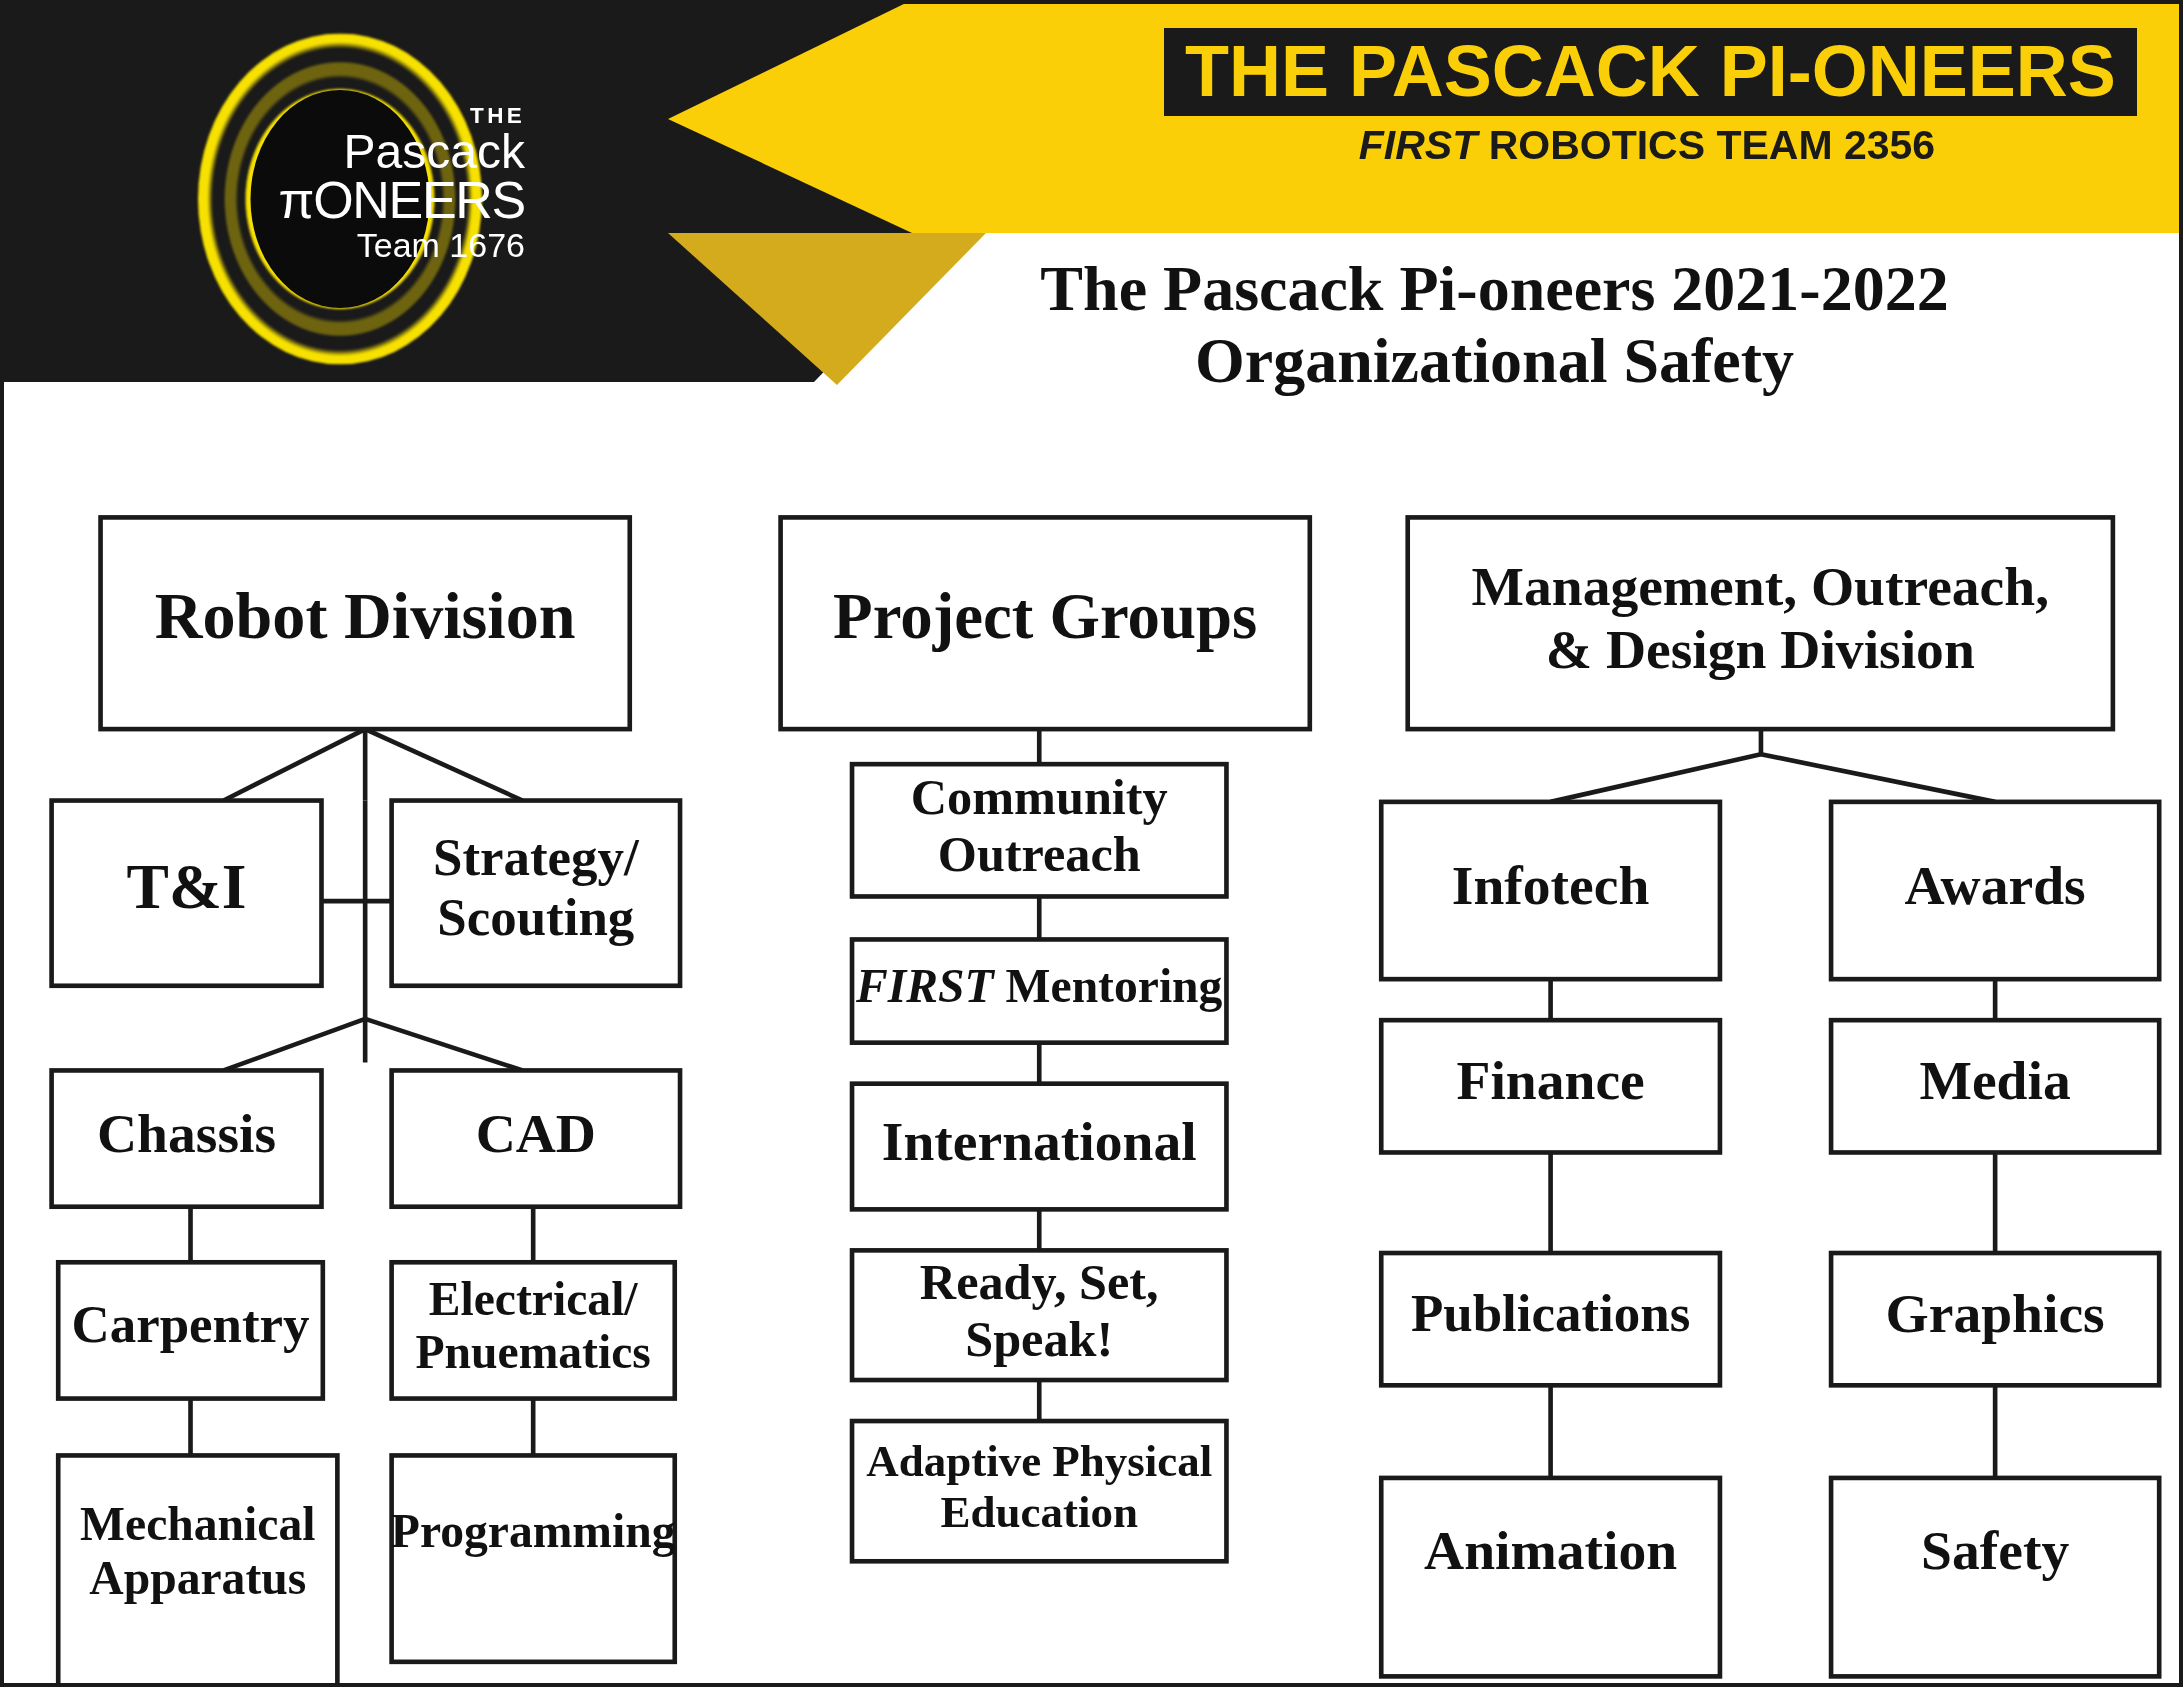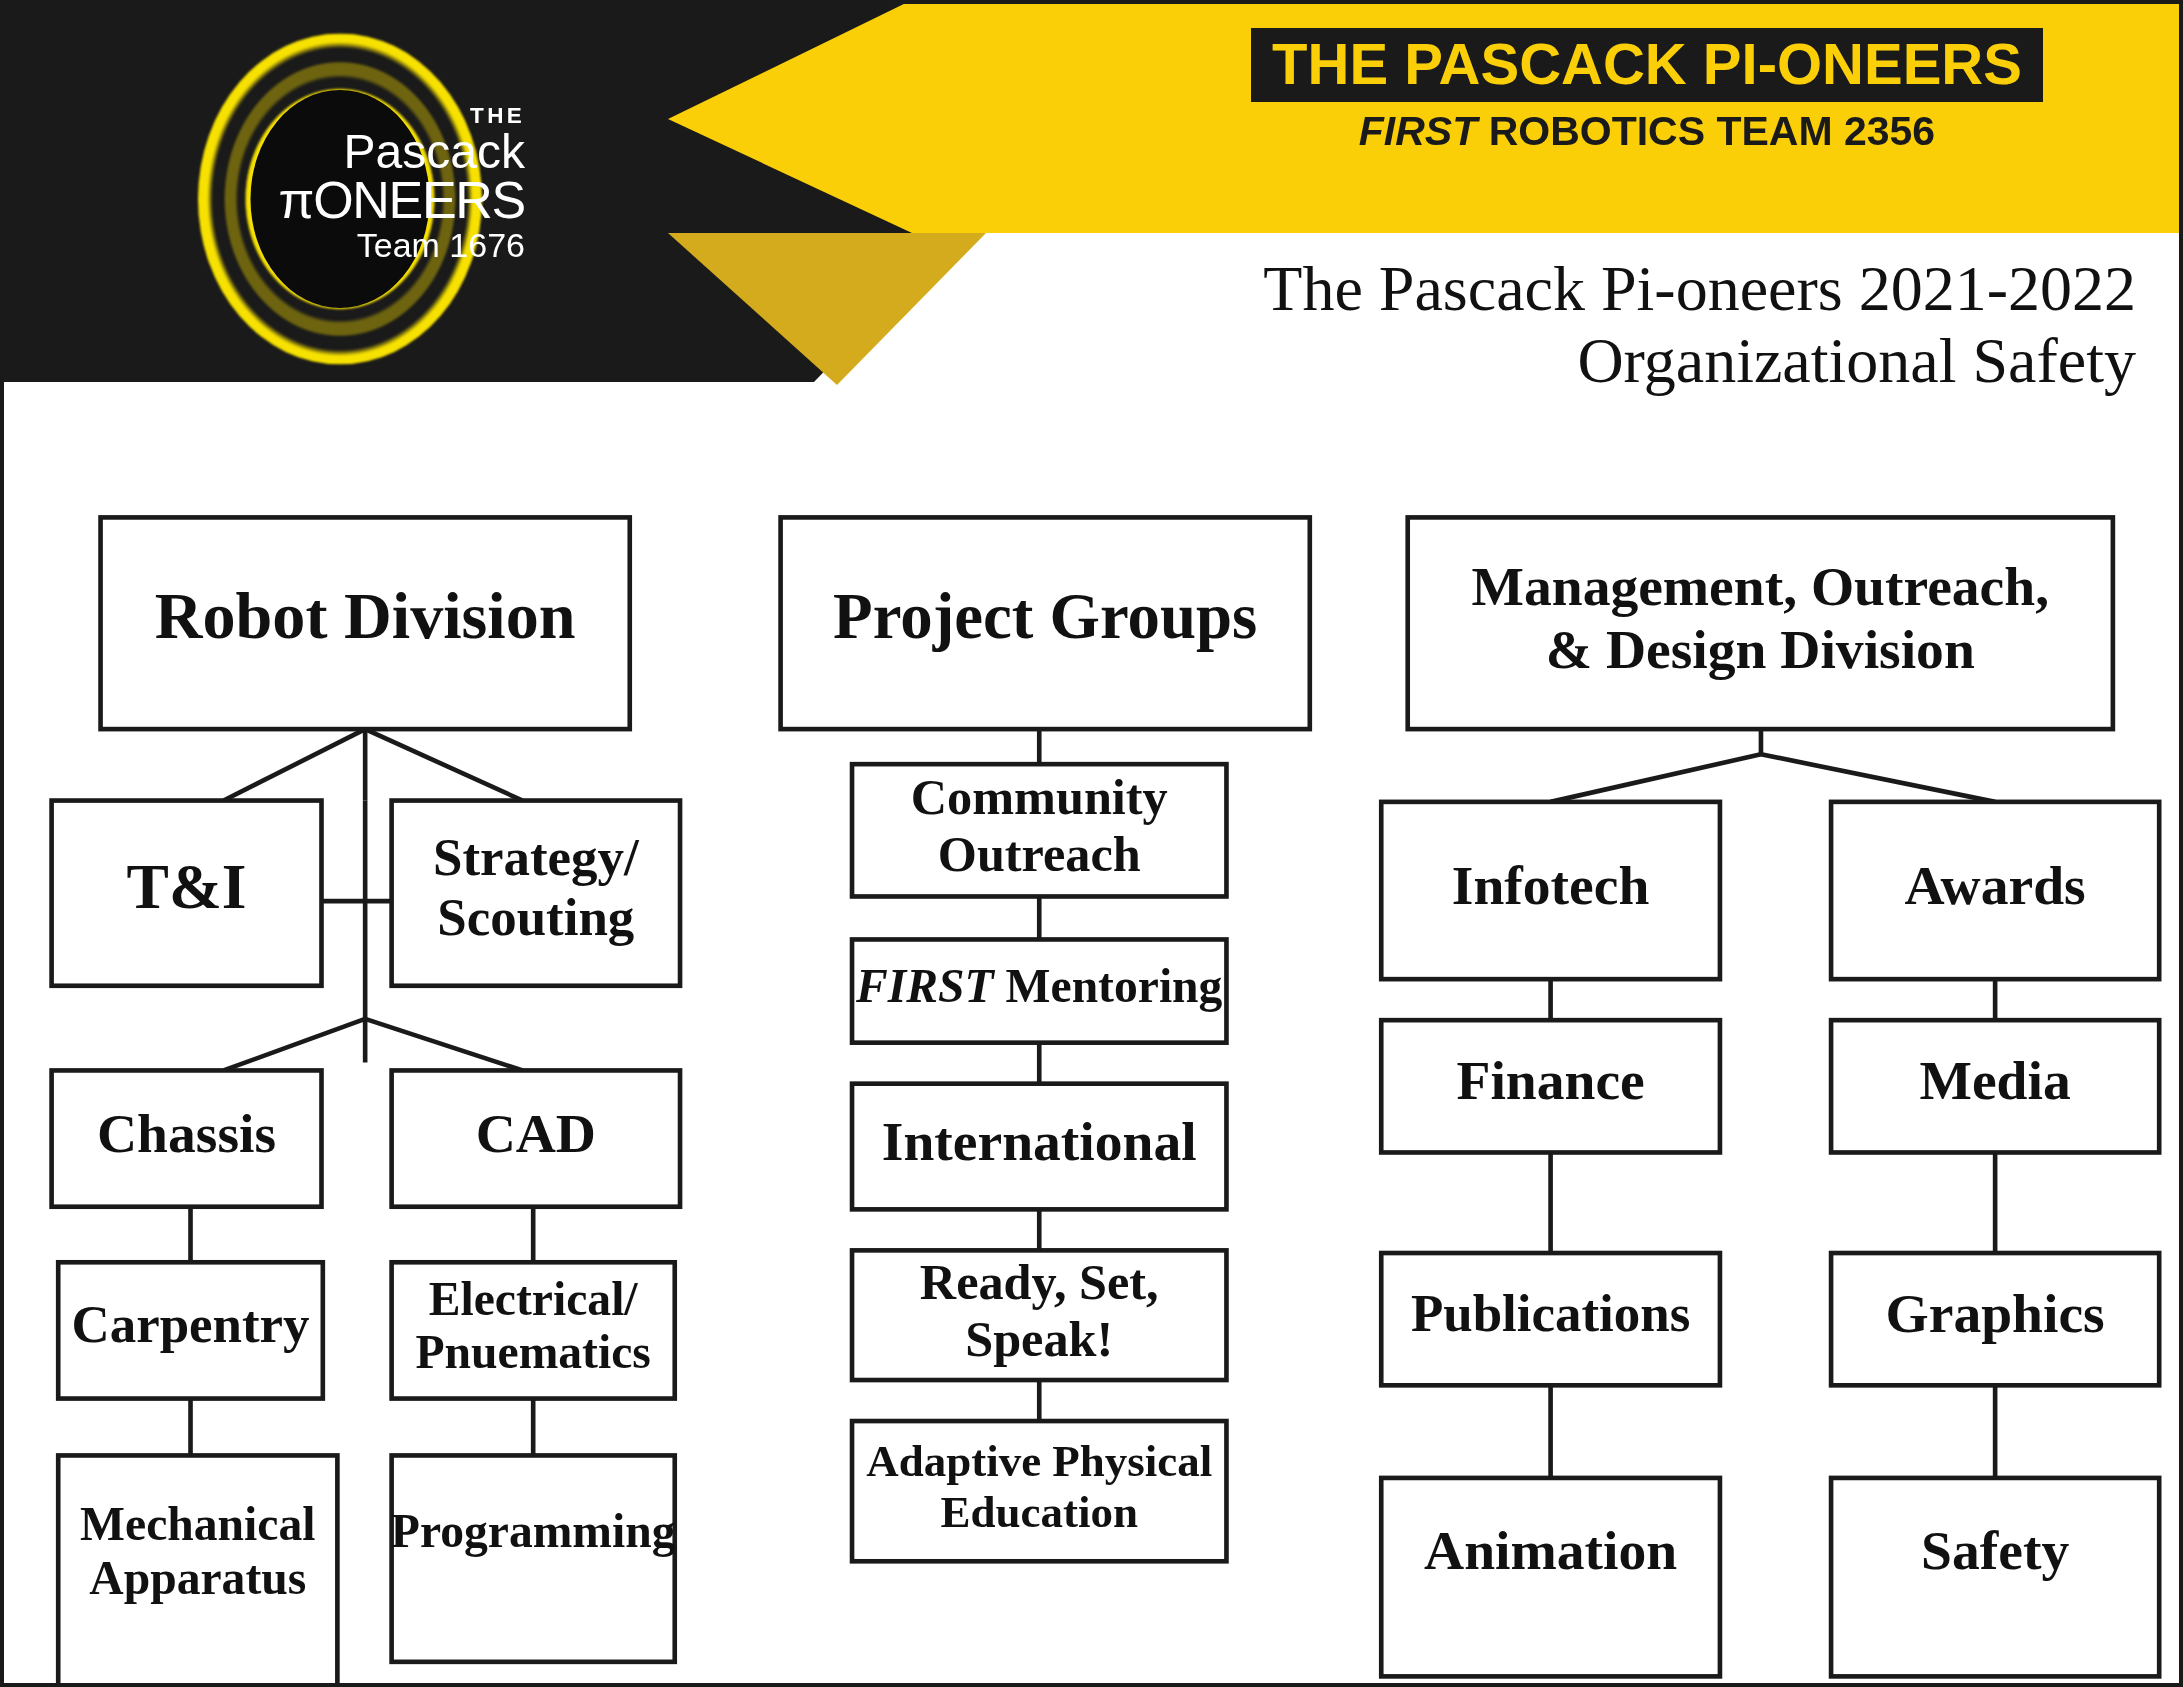--- a/index.html
+++ b/index.html
@@ -129,45 +129,45 @@
   }
   .banner-plate {
     display: inline-block;
     background: #1a1a1a;
     padding: 6.6px 21px 9.3px 21px;
   }
   .banner-title {
     color: #fbcf08;
     font-family: "Liberation Sans", "DejaVu Sans", sans-serif;
     font-weight: 700;
-    font-size: 58px;
+    font-size: 72px;
     letter-spacing: 0px;
     line-height: 1;
     white-space: nowrap;
   }
   .banner-sub {
     margin-top: 9.3px;
     color: #1a1a1a;
     font-family: "Liberation Sans", "DejaVu Sans", sans-serif;
     font-weight: 700;
     font-size: 41px;
     line-height: 1;
     white-space: nowrap;
   }
   .banner-sub .first { font-style: italic; }
 
   
   .page-title {
     position: absolute;
     left: 853px; top: 253px;
     width: 1283px;
-    text-align: right;
+    text-align: center;
     color: #111111;
     font-family: "Liberation Serif", "DejaVu Serif", serif;
-    font-weight: 400;
+    font-weight: 700;
     font-size: 64px;
     line-height: 1.12;
   }
 
   
   #chart-svg {
     position: absolute;
     left: 0; top: 397px;
     width: 2183px;
     height: 1290px;

